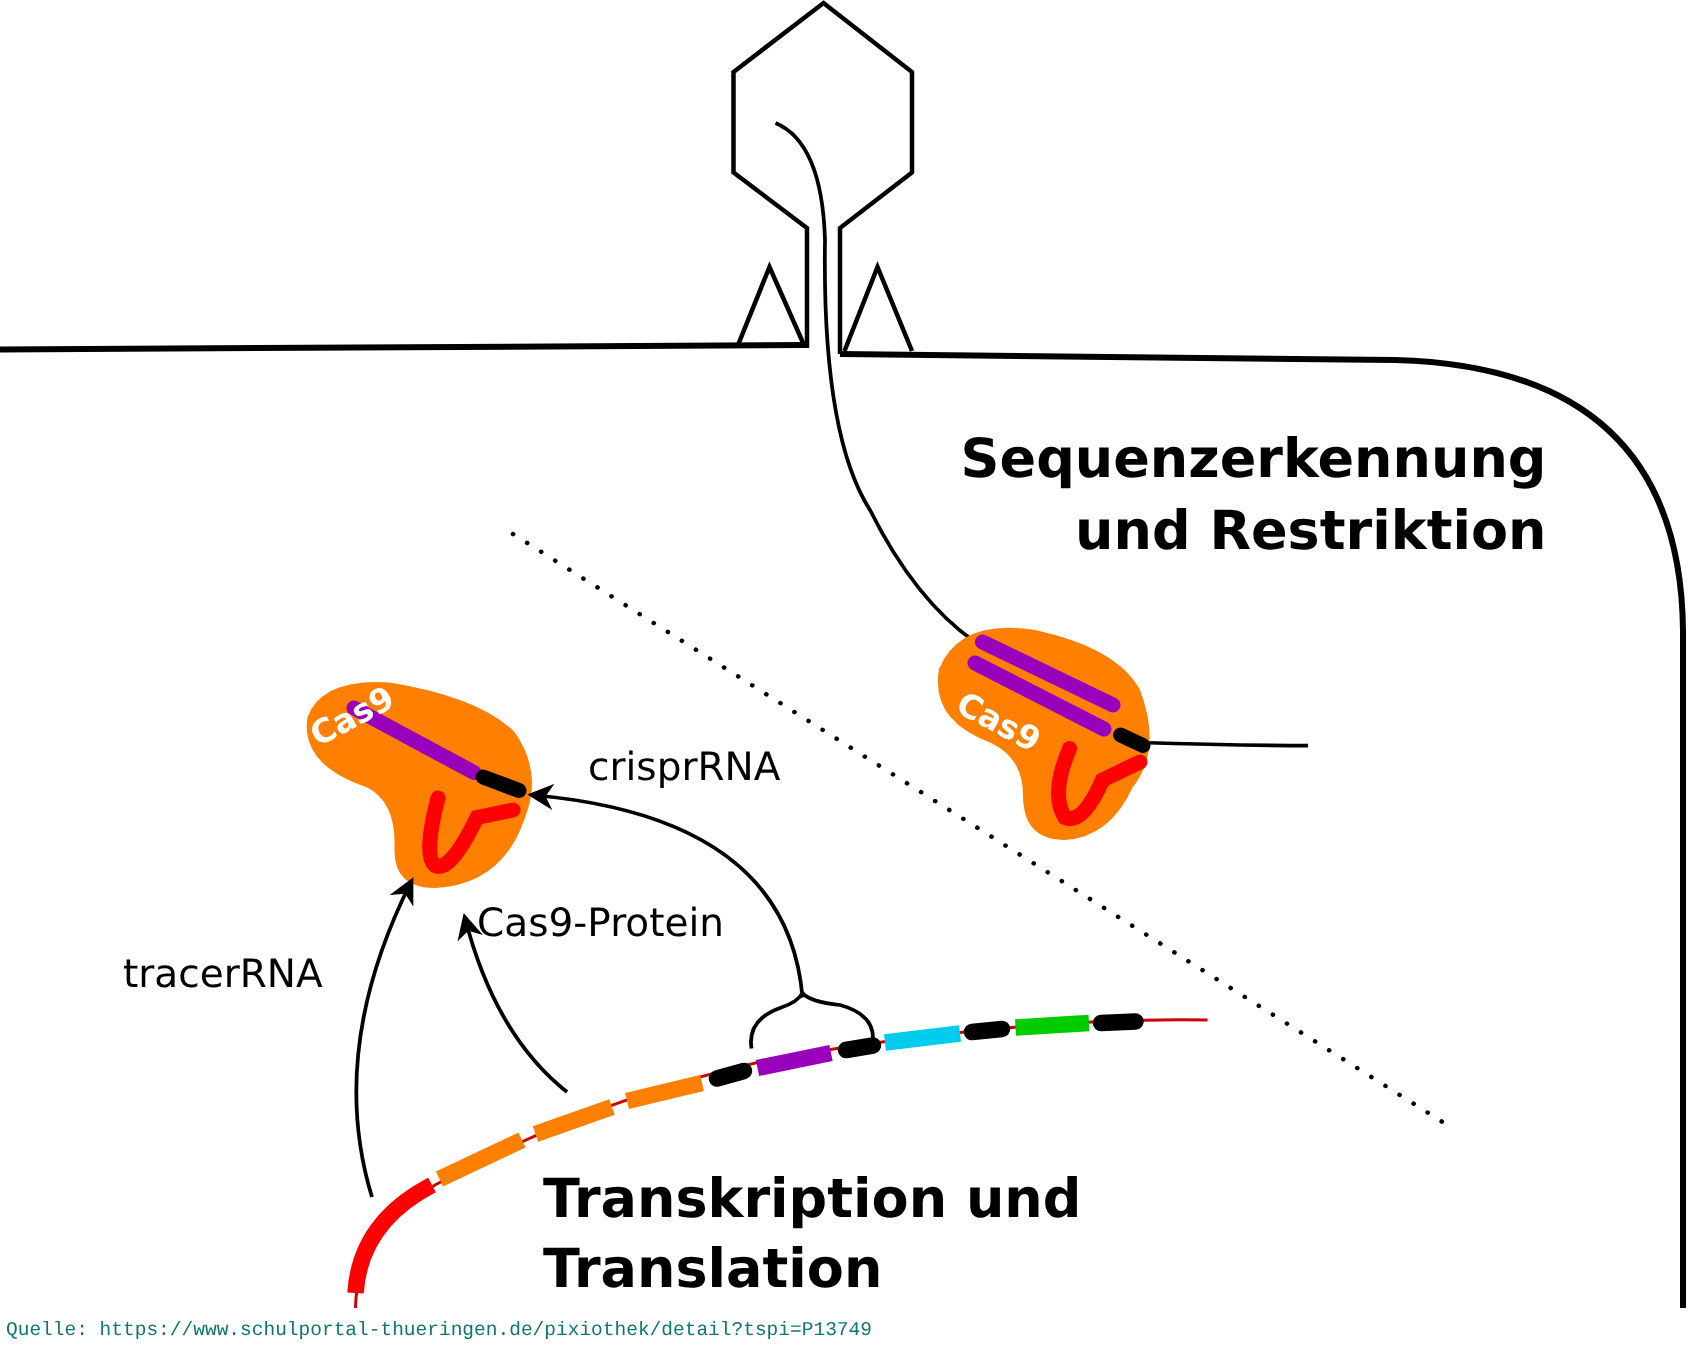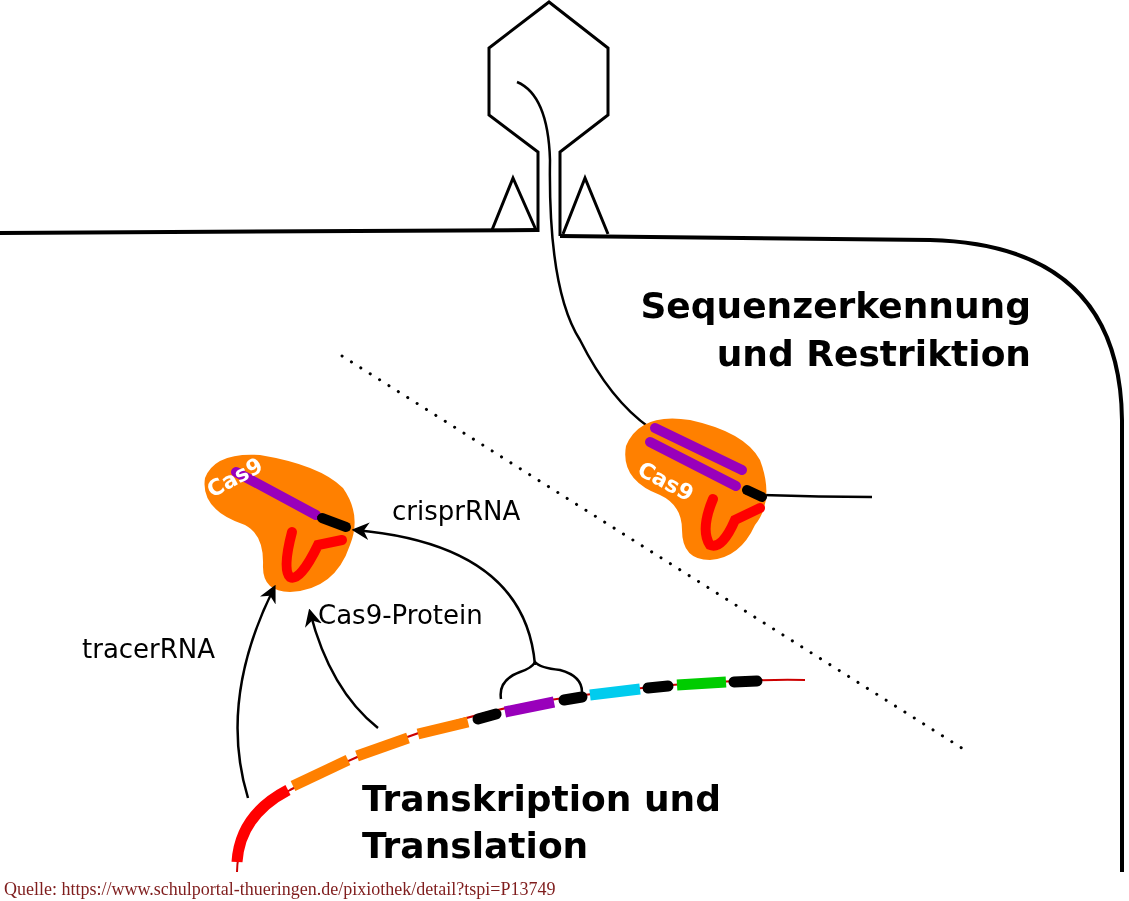--- a/index.html
+++ b/index.html
@@ -1,21 +1,21 @@
 <!DOCTYPE html>
 <html><head>
   <meta charset="utf-8">
   <style>
     html, body { margin: 0; padding: 0; background: #ffffff; }
     body { width: 1129px; height: 901px; position: relative; overflow: hidden; }
     svg { position: absolute; left: 0; top: 0; }
     .big { font-family: "DejaVu Sans", sans-serif; font-weight: bold; font-size: 36px; fill: #000; }
     .small { font-family: "DejaVu Sans", sans-serif; font-size: 26px; fill: #000; }
     .caslbl { font-family: "DejaVu Sans", sans-serif; font-weight: bold; font-size: 22px; fill: #fff; }
-    .source { position: absolute; left: 4px; top: 879px; font-family: Liberation Serif, serif; font-size: 18px; color: #7f1d1d; }
+    .source { position: absolute; left: 4px; top: 879px; font-family: Liberation Mono, monospace; font-size: 13px; color: #0f766e; }
   </style>
 </head>
 <body>
 
 <svg width="1129" height="901" viewBox="0 0 1129 901">
 
   <path d="M0,233 L538,230" stroke="#000" stroke-width="4" fill="none"></path>
   <path d="M560,236 L930,240 Q1120,245 1122,420 L1122,872" stroke="#000" stroke-width="4" fill="none"></path>
 
   <g>

